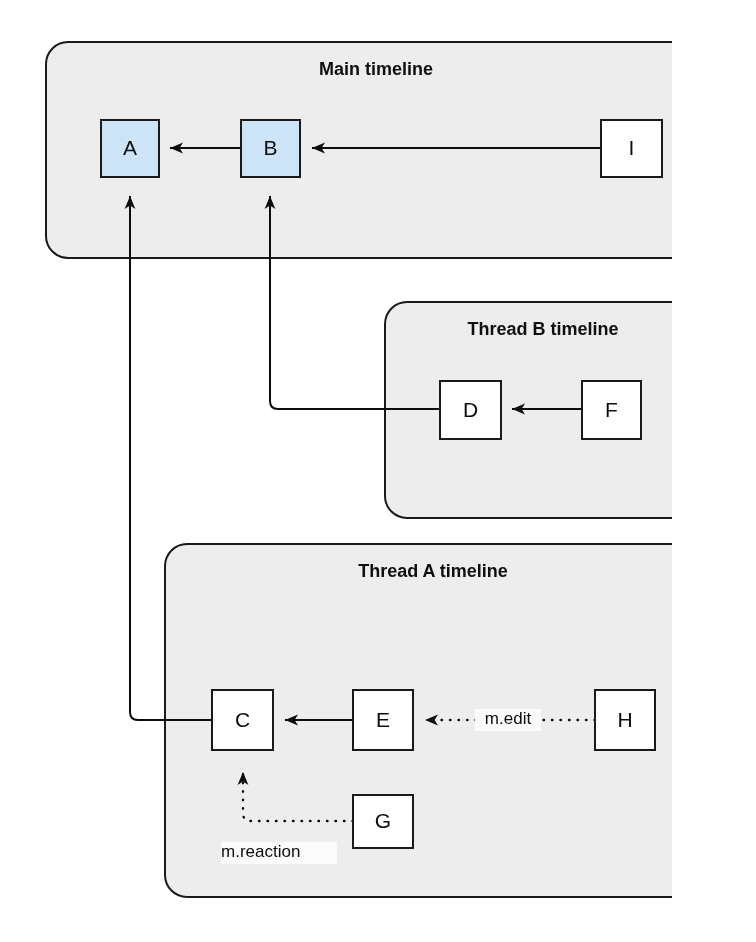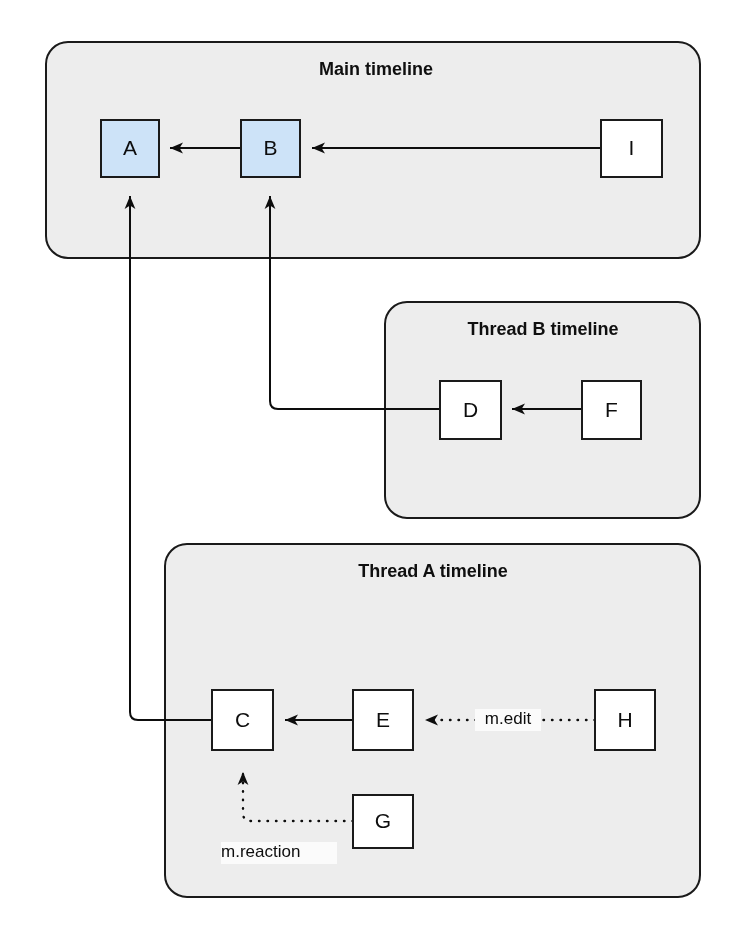--- a/index.html
+++ b/index.html
@@ -2,21 +2,21 @@
 <html><head>
 <meta charset="utf-8">
 <style>
   html, body {
     margin: 0;
     padding: 0;
     background: #ffffff;
   }
   #canvas {
     position: relative;
-    width: 756px;
+    width: 672px;
     height: 942px;
     background: #ffffff;
     font-family: "Liberation Sans", sans-serif;
     overflow: hidden;
   }
   #diagram-svg {
     position: absolute;
     left: 0;
     top: 0;
     width: 756px;

